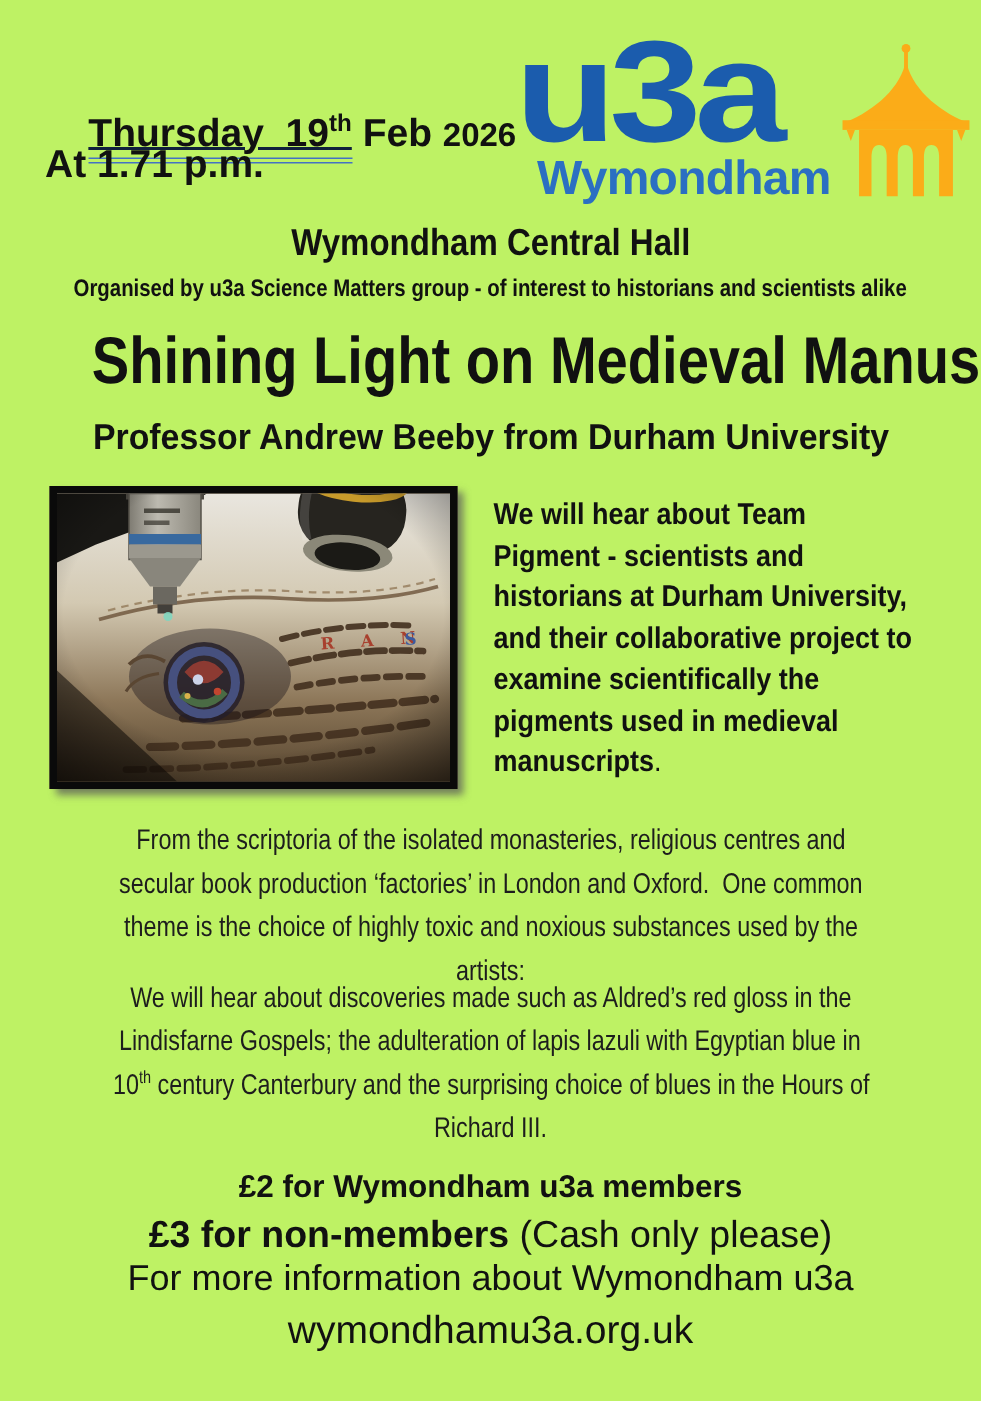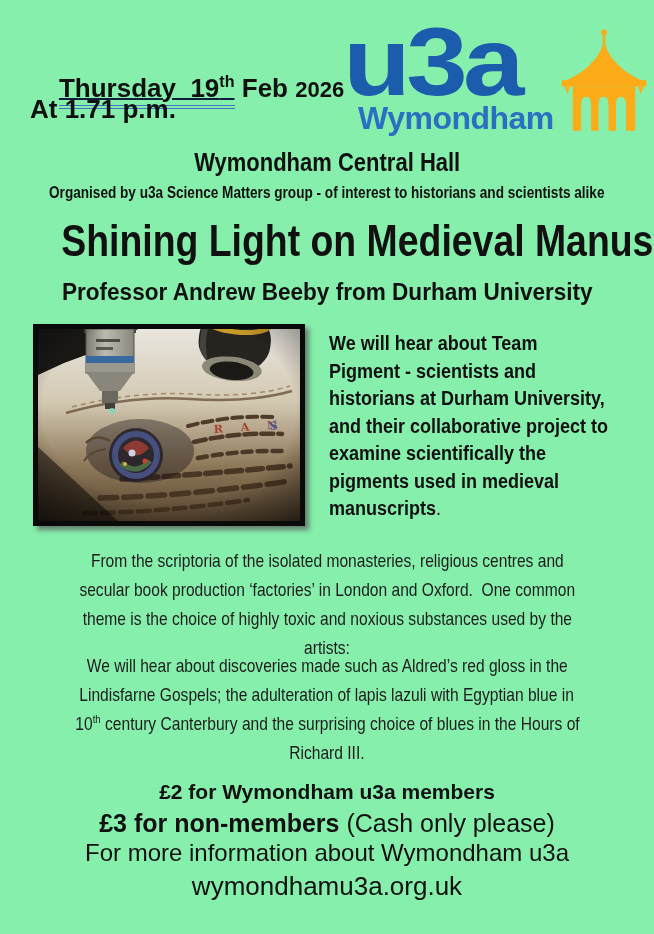--- a/index.html
+++ b/index.html
@@ -1,19 +1,19 @@
 <!DOCTYPE html>
 <html><head>
 <meta charset="utf-8">
 <style>
   html,body{margin:0;padding:0;background:#ffffff;}
   .page{
     position:relative;
     width:654px;height:934px;
-    background:#86efac;
+    background:#bef264;
     font-family:"Liberation Sans",sans-serif;
     color:#111;
     overflow:hidden;
   }
   .abs{position:absolute;}
   .centered{left:0;right:0;text-align:center;}
   .fit{display:inline-block;white-space:pre;}
   .s82{transform:scaleX(.82);transform-origin:50% 50%;}
   .s85{transform:scaleX(.85);transform-origin:50% 50%;}
   .s88{transform:scaleX(.88);transform-origin:50% 50%;}

